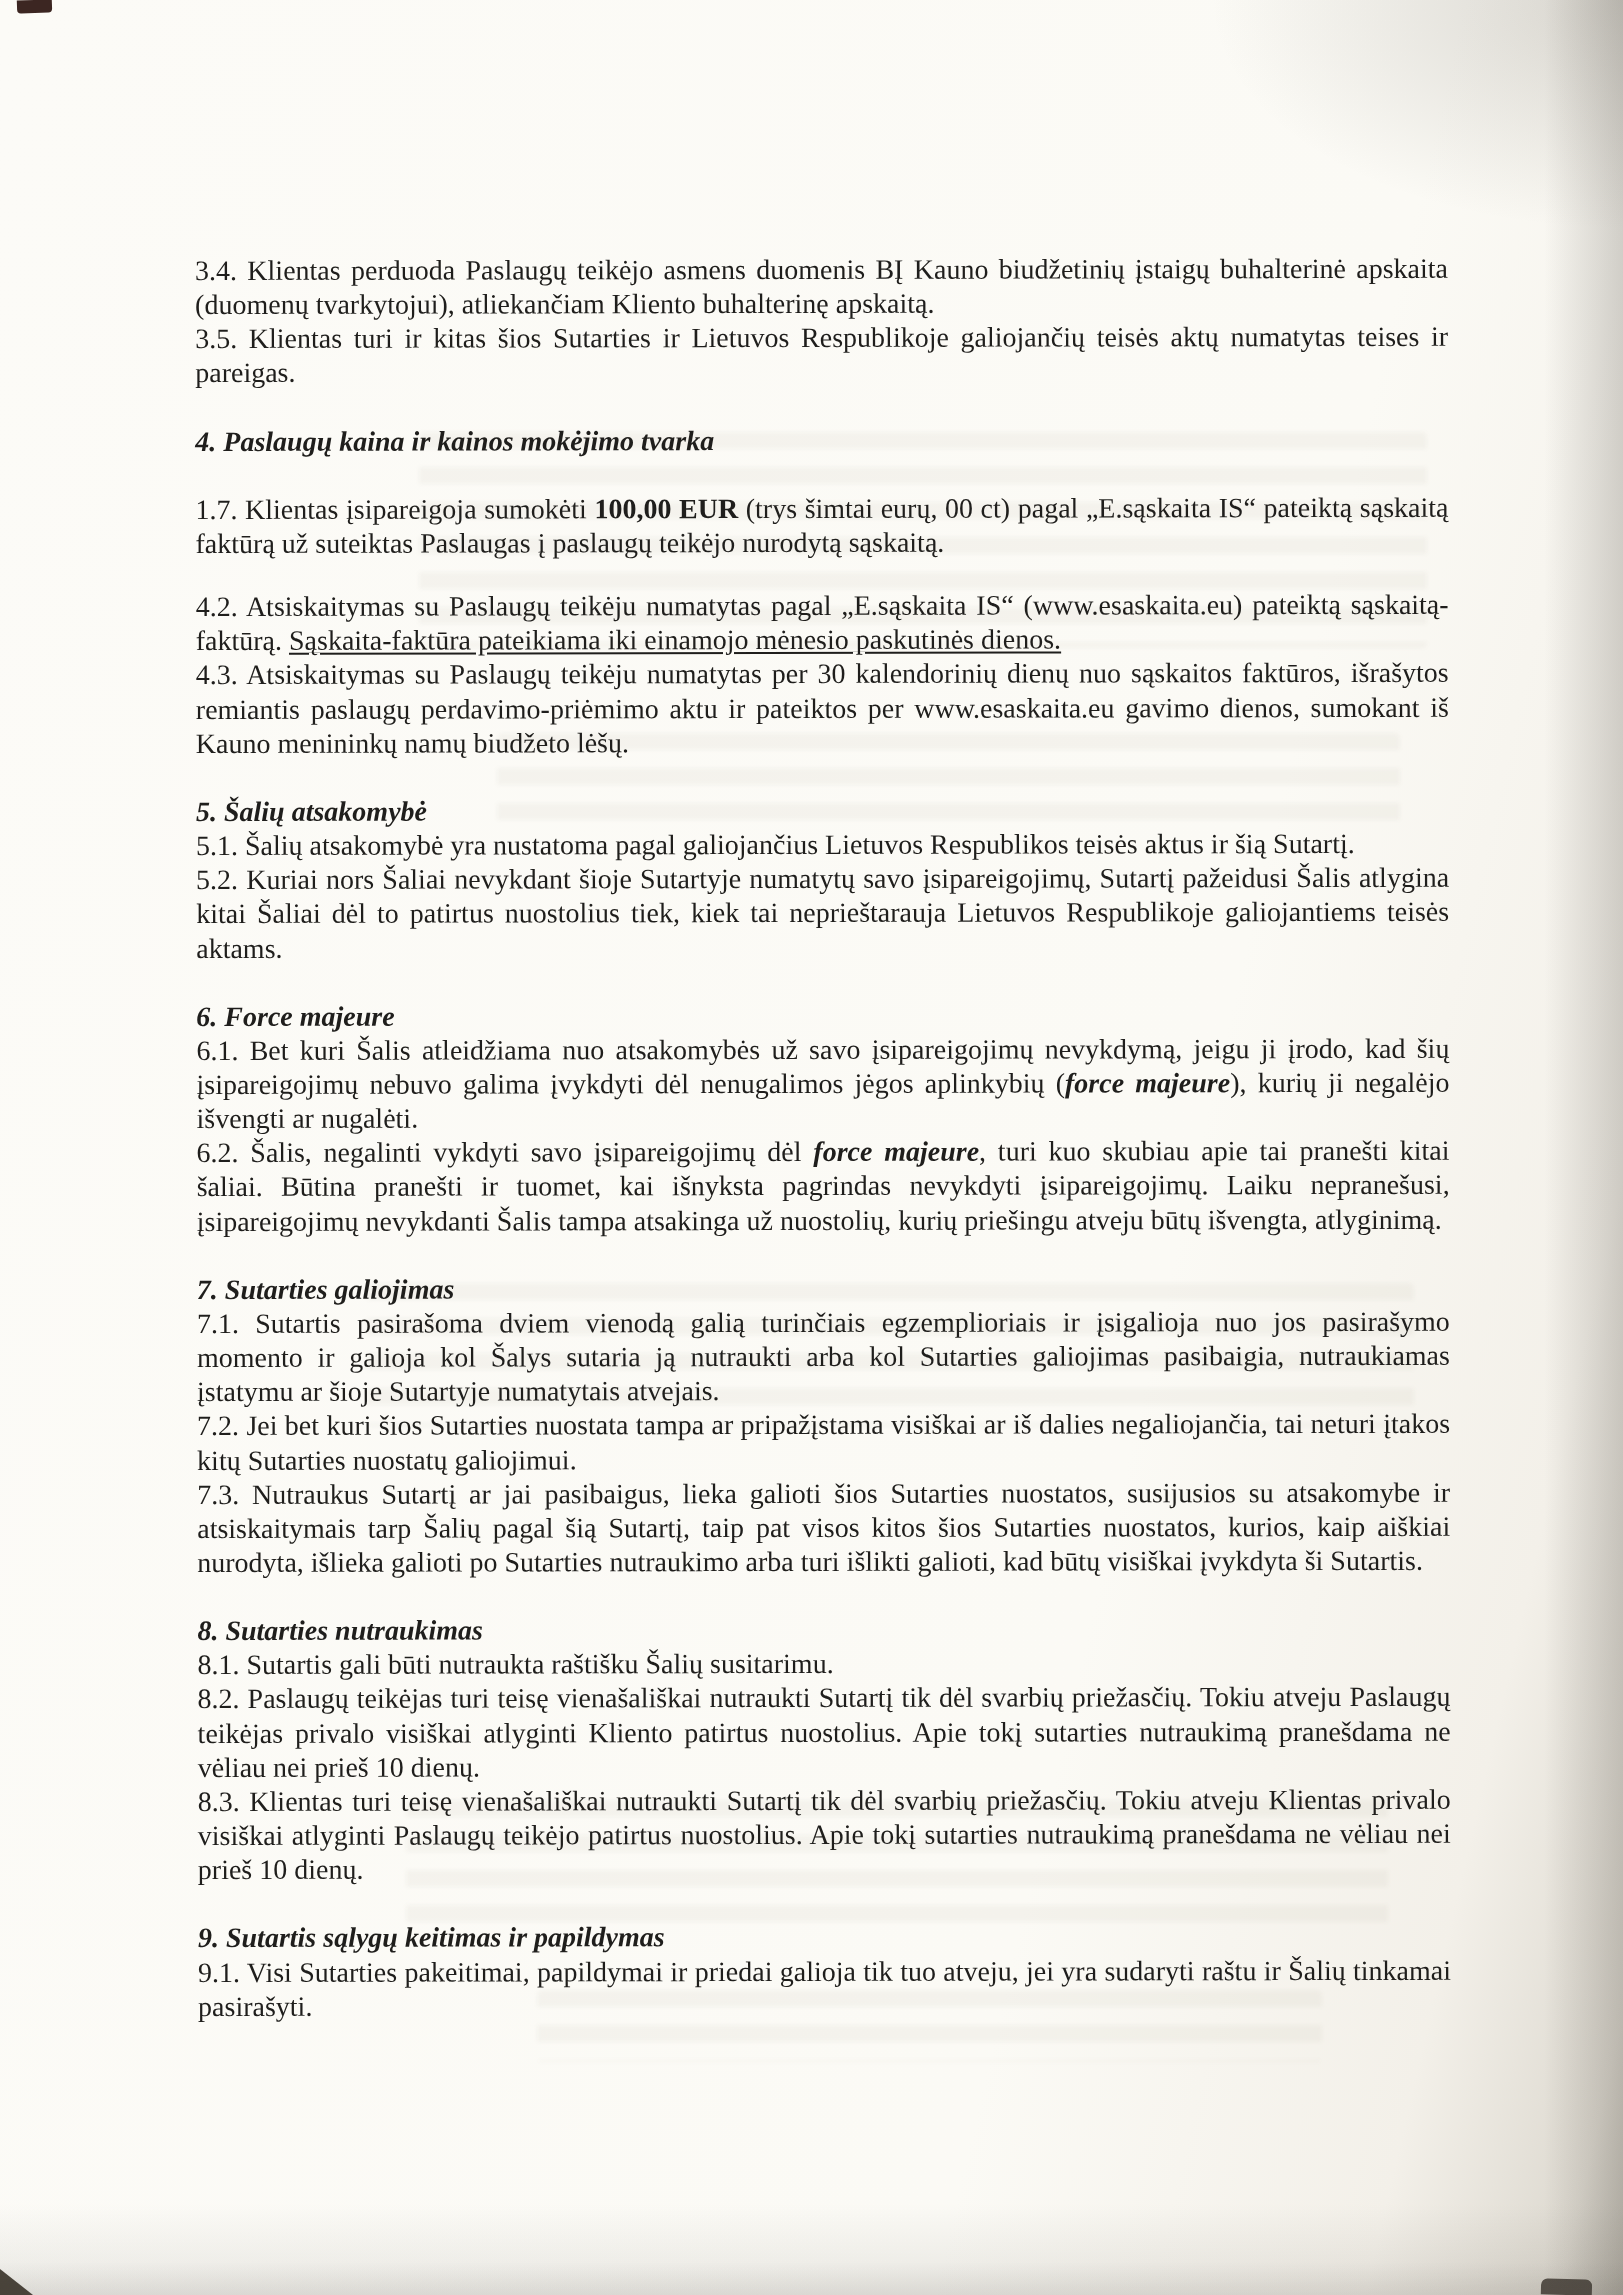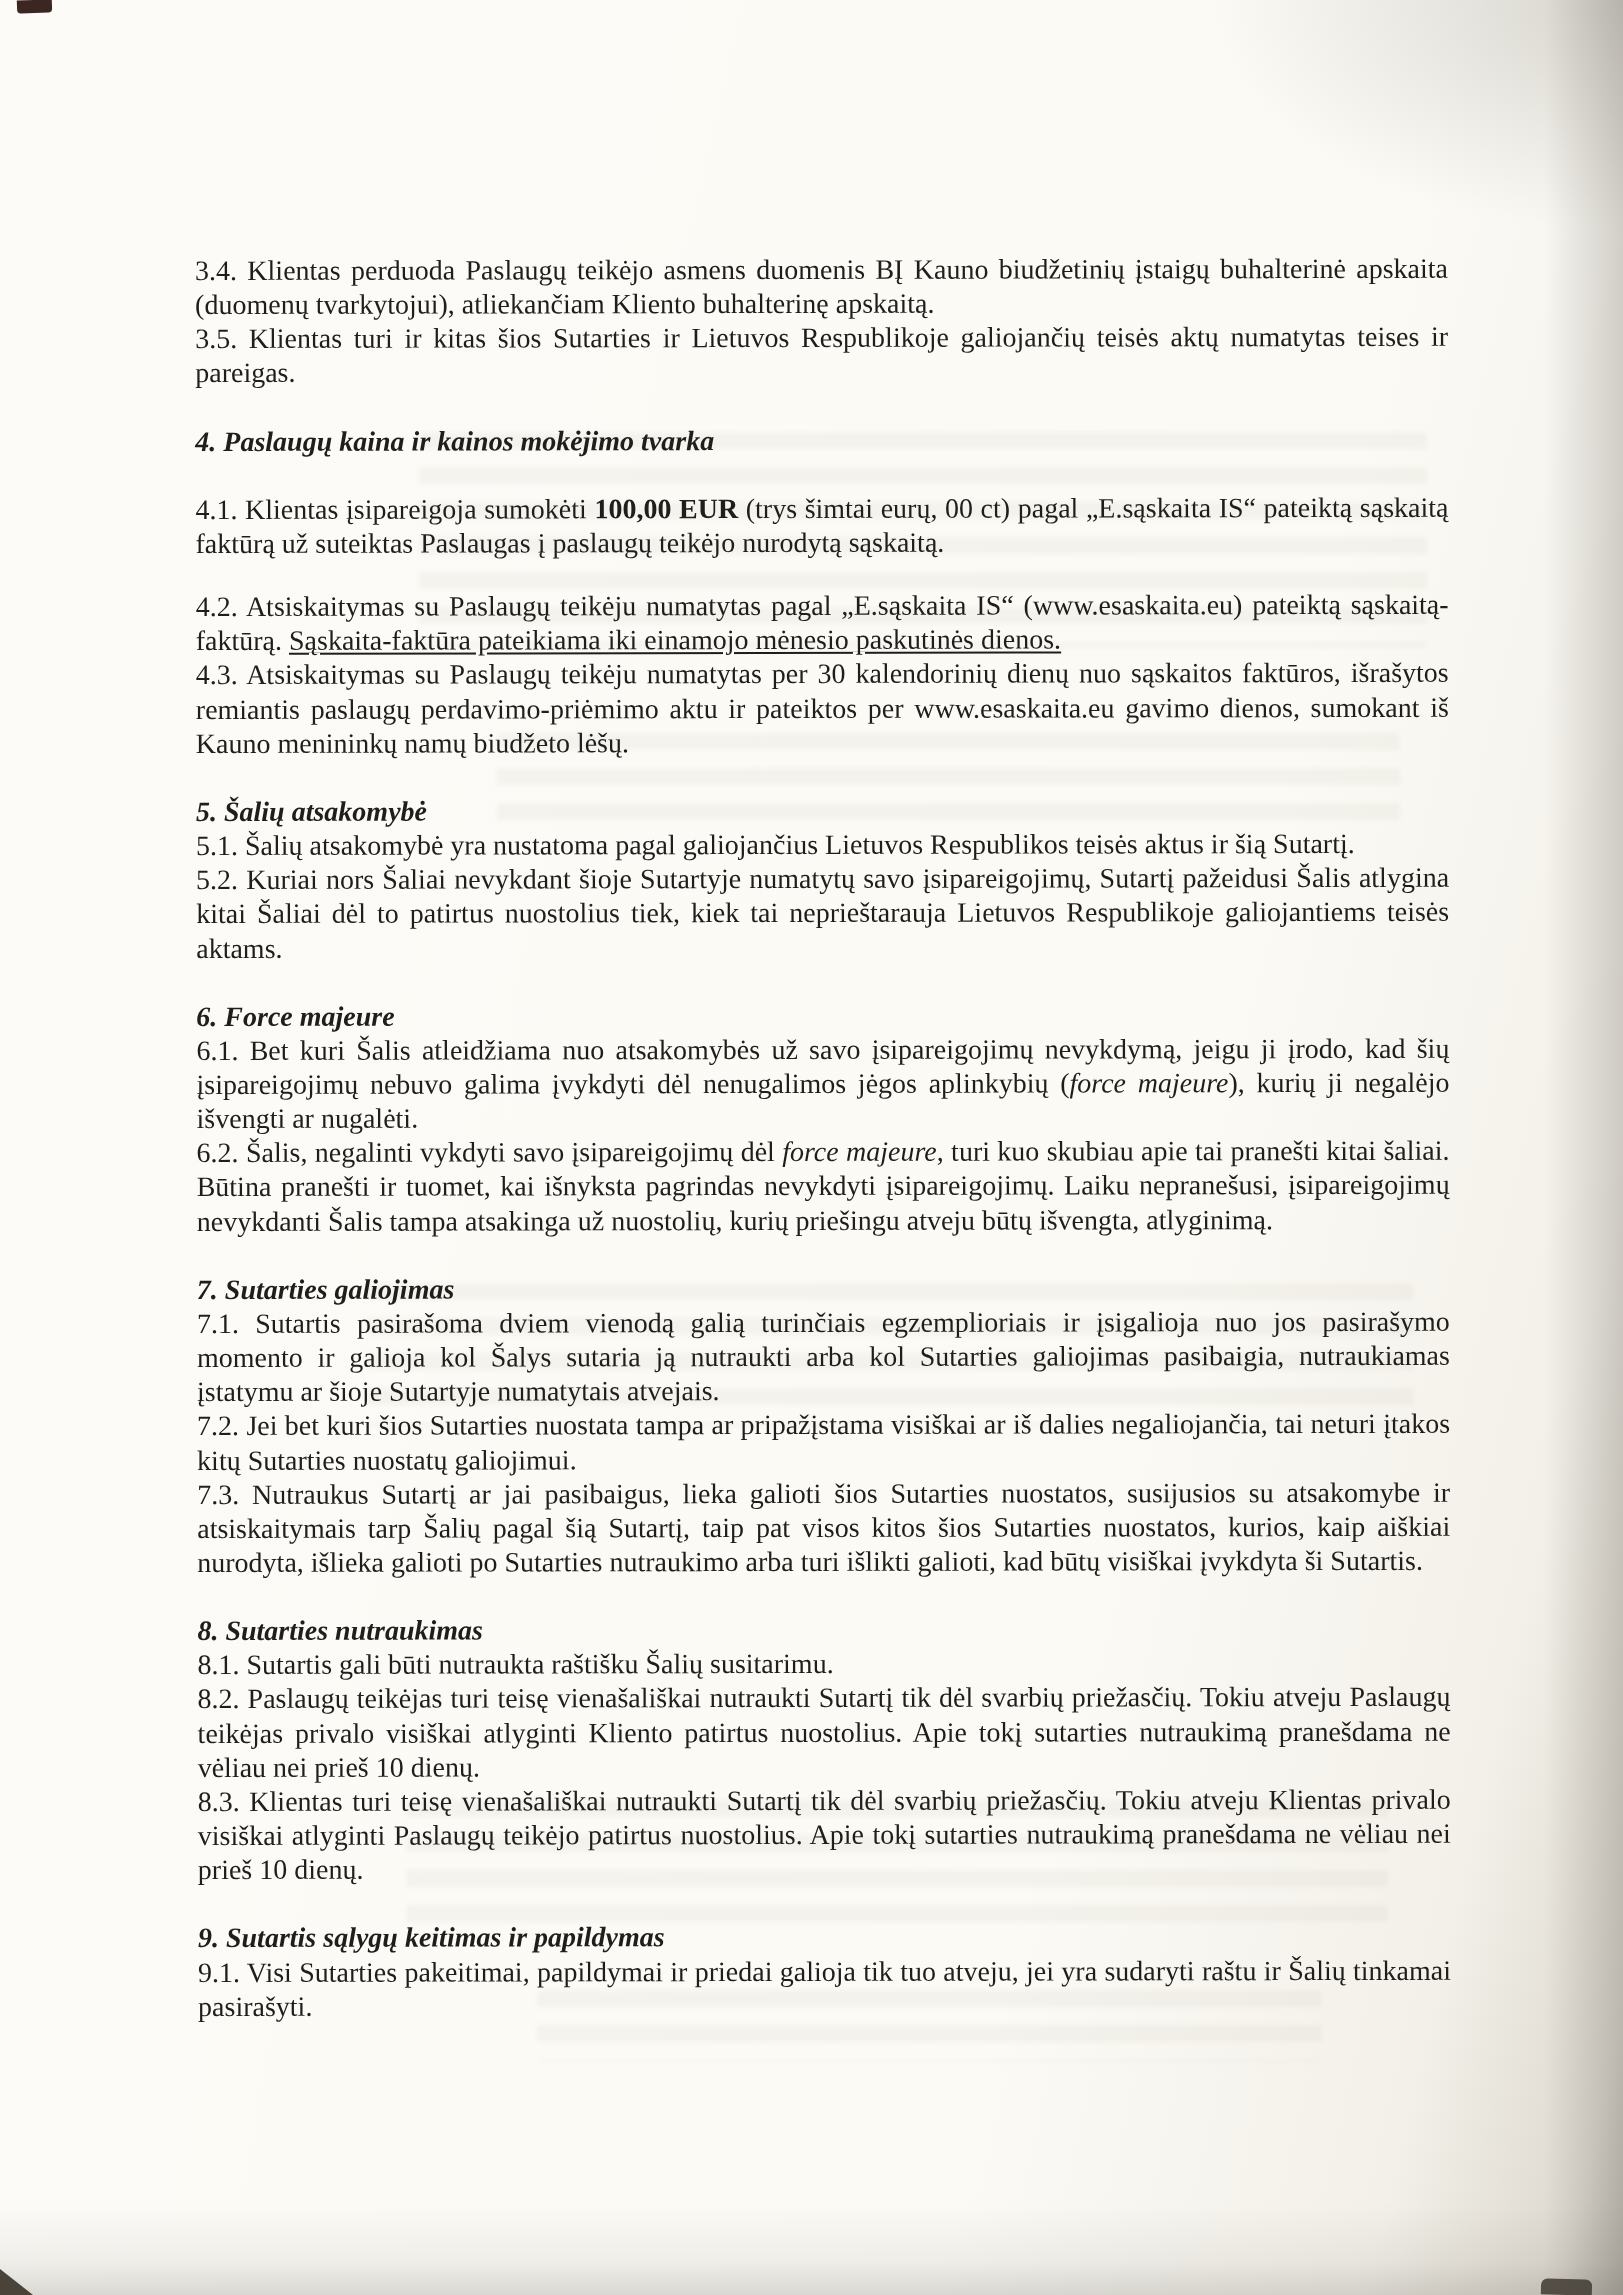--- a/index.html
+++ b/index.html
@@ -86,21 +86,21 @@
     font-style: italic;
     margin: 0;
     text-align: left;
   }
   .sec-heading.gap-after { margin-bottom: 34px; }
   .doc-paragraph { margin: 0; }
   .doc-paragraph.gap-before { margin-top: 29px; }
 
   .seg-normal { }
   .seg-bold { font-weight: bold; }
-  .seg-italic { font-style: italic; }
+  .seg-italic { font-style: italic; font-weight: bold; }
   .seg-underline { text-decoration: underline; text-underline-offset: 3.3px; }
 </style>
 </head>
 <body>
 
 <div class="scan">
   <div class="artifact corner-tl"></div>
   <div class="artifact corner-bl"></div>
   <div class="artifact corner-br"></div>
   <div class="artifact edge-shadow-right"></div>
@@ -112,21 +112,21 @@
   <div class="bleed bleed-4"></div>
   <div class="bleed bleed-5"></div>
 
   <div class="content" id="doc-root">
       <section class="doc-section">
         <p class="doc-paragraph"><span class="seg-normal">3.4. Klientas perduoda Paslaugų teikėjo asmens duomenis BĮ Kauno biudžetinių įstaigų buhalterinė apskaita (duomenų tvarkytojui), atliekančiam Kliento buhalterinę apskaitą.</span></p>
         <p class="doc-paragraph"><span class="seg-normal">3.5. Klientas turi ir kitas šios Sutarties ir Lietuvos Respublikoje galiojančių teisės aktų numatytas teises ir pareigas.</span></p>
       </section>
       <section class="doc-section">
         <h3 class="sec-heading gap-after">4. Paslaugų kaina ir kainos mokėjimo tvarka</h3>
-        <p class="doc-paragraph"><span class="seg-normal">4.1. Klientas įsipareigoja sumokėti </span><span class="seg-bold">100,00 EUR</span><span class="seg-normal"> (trys šimtai eurų, 00 ct) pagal „E.sąskaita IS“ pateiktą sąskaitą faktūrą už suteiktas Paslaugas į paslaugų teikėjo nurodytą sąskaitą.</span></p>
+        <p class="doc-paragraph"><span class="seg-normal">1.7. Klientas įsipareigoja sumokėti </span><span class="seg-bold">100,00 EUR</span><span class="seg-normal"> (trys šimtai eurų, 00 ct) pagal „E.sąskaita IS“ pateiktą sąskaitą faktūrą už suteiktas Paslaugas į paslaugų teikėjo nurodytą sąskaitą.</span></p>
         <p class="doc-paragraph gap-before"><span class="seg-normal">4.2. Atsiskaitymas su Paslaugų teikėju numatytas pagal „E.sąskaita IS“ (www.esaskaita.eu) pateiktą sąskaitą-faktūrą. </span><span class="seg-underline">Sąskaita-faktūra pateikiama iki einamojo mėnesio paskutinės dienos.</span></p>
         <p class="doc-paragraph"><span class="seg-normal">4.3. Atsiskaitymas su Paslaugų teikėju numatytas per 30 kalendorinių dienų nuo sąskaitos faktūros, išrašytos remiantis paslaugų perdavimo-priėmimo aktu ir pateiktos per www.esaskaita.eu gavimo dienos, sumokant iš Kauno menininkų namų biudžeto lėšų.</span></p>
       </section>
       <section class="doc-section">
         <h3 class="sec-heading">5. Šalių atsakomybė</h3>
         <p class="doc-paragraph"><span class="seg-normal">5.1. Šalių atsakomybė yra nustatoma pagal galiojančius Lietuvos Respublikos teisės aktus ir šią Sutartį.</span></p>
         <p class="doc-paragraph"><span class="seg-normal">5.2. Kuriai nors Šaliai nevykdant šioje Sutartyje numatytų savo įsipareigojimų, Sutartį pažeidusi Šalis atlygina kitai Šaliai dėl to patirtus nuostolius tiek, kiek tai neprieštarauja Lietuvos Respublikoje galiojantiems teisės aktams.</span></p>
       </section>
       <section class="doc-section">
         <h3 class="sec-heading">6. Force majeure</h3>

